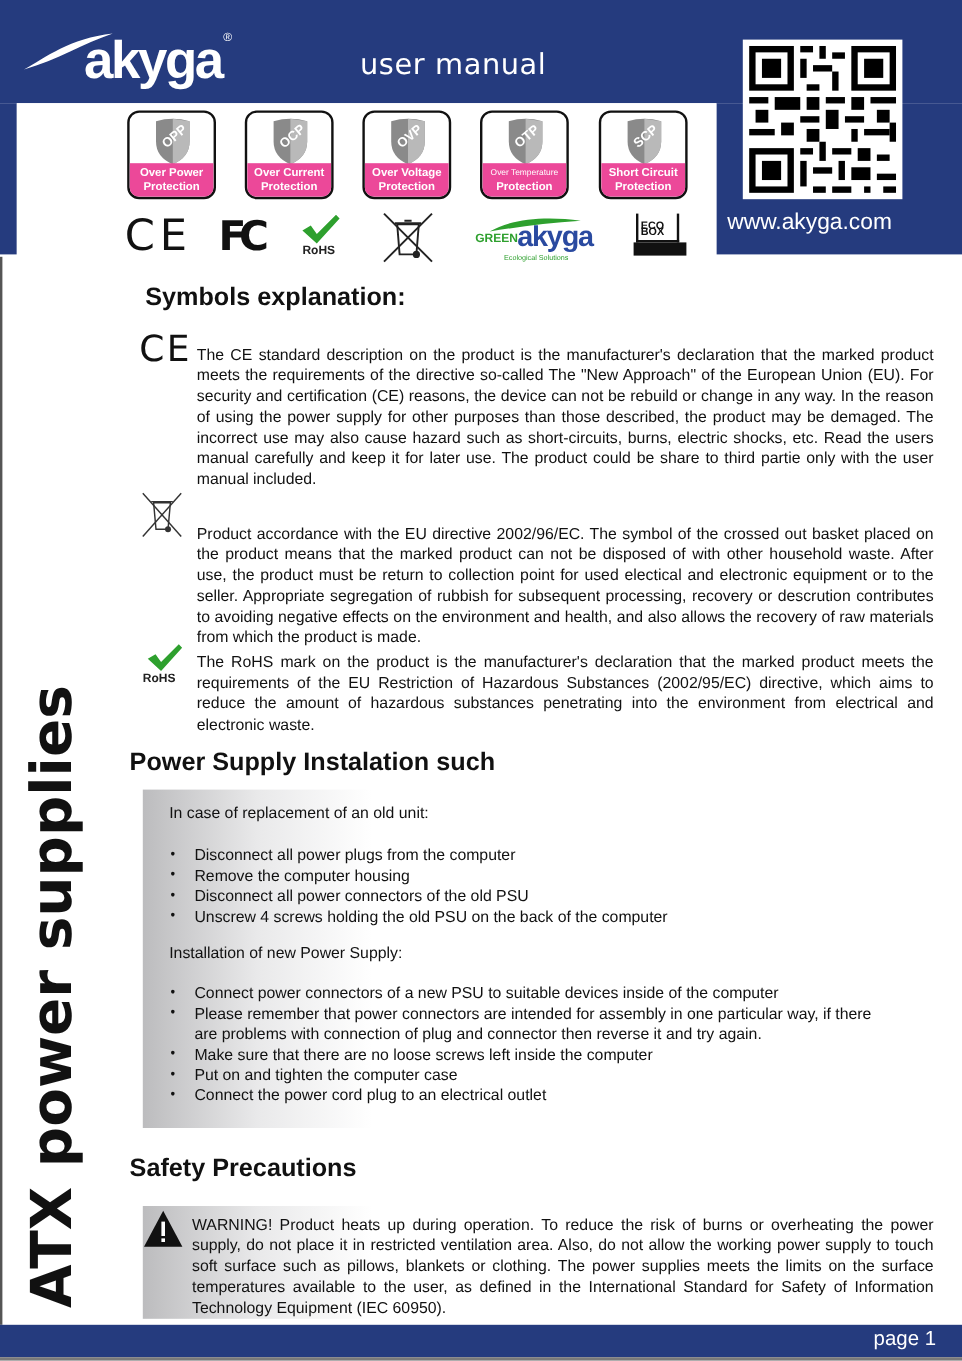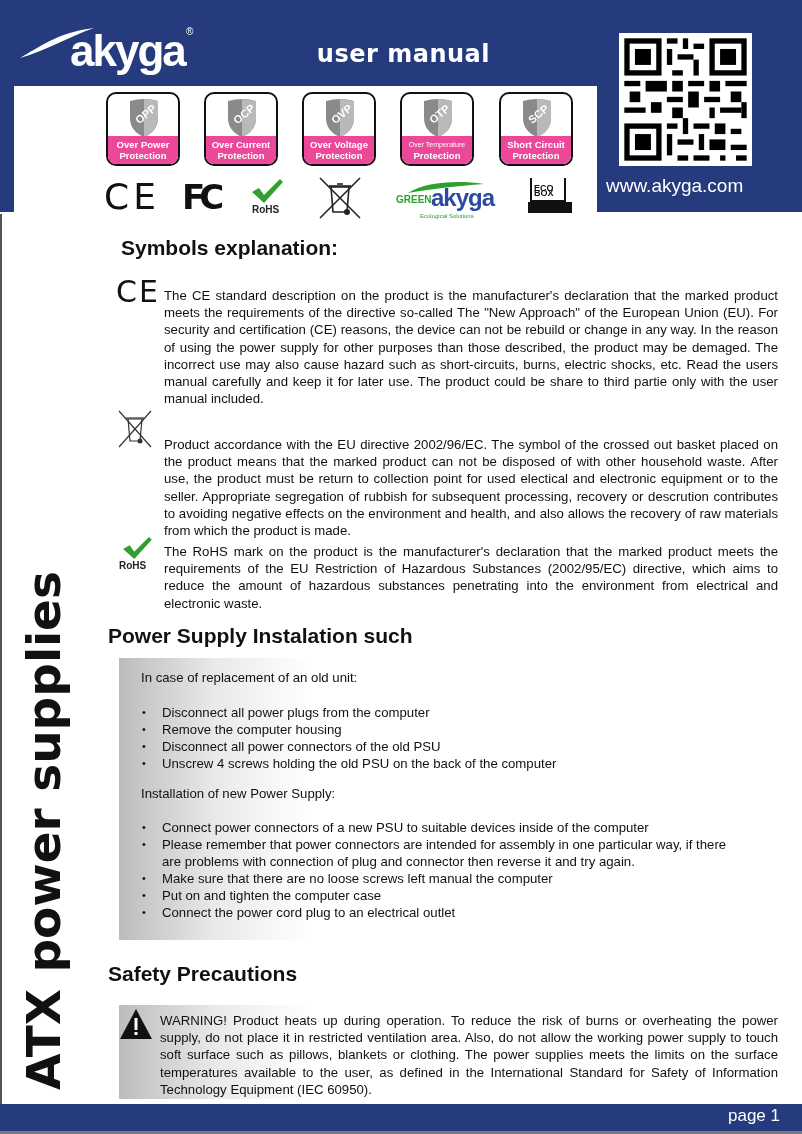--- a/index.html
+++ b/index.html
@@ -6,21 +6,21 @@
   body{width:802px;height:1134px;position:relative;background:#ffffff;overflow:hidden;font-family:"Liberation Sans",sans-serif;color:#111;}
   .abs{position:absolute;}
   
   .hdr-top{left:0;top:0;width:802px;height:86px;background:#253b7e;}
   .hdr-left{left:0;top:86px;width:14px;height:126px;background:#253b7e;}
   .hdr-right{left:597px;top:86px;width:205px;height:126px;background:#253b7e;}
   .hdr-white{left:14px;top:86px;width:583px;height:128px;background:#fff;}
   .logo{left:18px;top:18px;width:200px;height:62px;}
   .logo-text{position:absolute;left:52px;top:8px;font-size:44px;font-weight:bold;color:#fff;letter-spacing:-2px;font-family:"Liberation Sans",sans-serif;}
   .logo-reg{position:absolute;left:168px;top:8px;font-size:10px;color:#fff;}
-  .title{left:300px;top:40px;width:190px;text-align:right;color:#fff;font-size:24px;font-weight:bold;letter-spacing:0.5px;font-family:"DejaVu Sans",sans-serif;}
+  .title{left:300px;top:40px;width:190px;text-align:left;color:#fff;font-size:24px;font-weight:normal;letter-spacing:0.5px;font-family:"DejaVu Sans",sans-serif;}
   .qr{left:619px;top:33px;width:133px;height:133px;background:#fff;}
   .url{left:606px;top:175px;width:180px;font-size:19px;color:#fff;font-family:"Liberation Sans",sans-serif;}
   
   .badge{top:92px;width:74px;height:74px;border:2px solid #111;border-radius:10px;background:#fff;overflow:hidden;box-sizing:border-box;}
   .badge .shield{position:absolute;left:19px;top:4px;width:34px;height:40px;}
   .badge .lbl{position:absolute;left:0;bottom:0;width:100%;height:28px;background:#ec4899;color:#fff;font-size:9.5px;font-weight:bold;text-align:center;line-height:11px;padding-top:3px;box-sizing:border-box;}
   .badge .lbl .small{font-size:7px;font-weight:normal;}
   
   .cert{top:178px;height:40px;}
   
@@ -233,21 +233,21 @@
 <ul class="abs bul" style="left:137px;top:702px;width:650px">
   <li>Disconnect all power plugs from the computer</li>
   <li>Remove the computer housing</li>
   <li>Disconnect all power connectors of the old PSU</li>
   <li>Unscrew 4 screws holding the old PSU on the back of the computer</li>
 </ul>
 <div class="abs gtext" style="left:141px;top:785px">Installation of new Power Supply:</div>
 <ul class="abs bul" style="left:137px;top:817px;width:600px">
   <li>Connect power connectors of a new PSU to suitable devices inside of the computer</li>
   <li>Please remember that power connectors are intended for assembly in one particular way, if there are problems with connection of plug and connector then reverse it and try again.</li>
-  <li>Make sure that there are no loose screws left manual the computer</li>
+  <li>Make sure that there are no loose screws left inside the computer</li>
   <li>Put on and tighten the computer case</li>
   <li>Connect the power cord plug to an electrical outlet</li>
 </ul>
 
 <div class="abs h2" style="left:108px;top:962px">Safety Precautions</div>
 <div class="abs warn-box"></div>
 <svg class="abs" style="left:119px;top:1008px" width="34" height="32" viewBox="0 0 34 32">
   <path d="M17 1 L33 31 L1 31 Z" fill="#111"></path>
     <rect x="15.5" y="10" width="3" height="12" fill="#fff"></rect>
     <rect x="15.5" y="24" width="3" height="3" fill="#fff"></rect>

